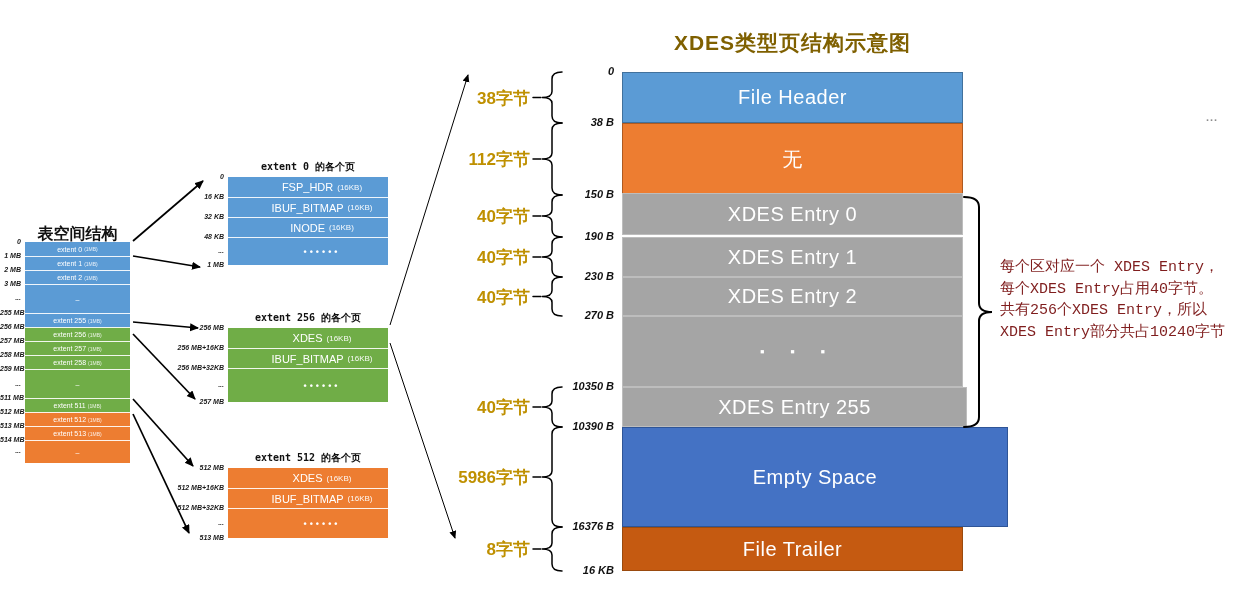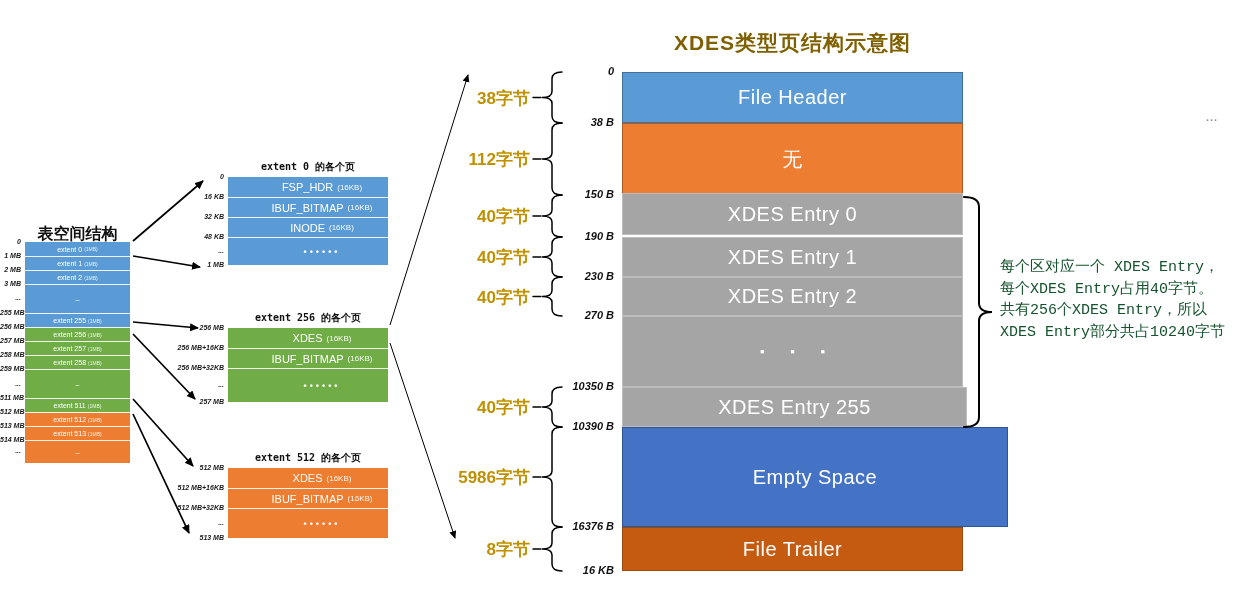--- a/index.html
+++ b/index.html
@@ -37,21 +37,21 @@
 
   .off-lab { position:absolute; left:528px; width:86px; text-align:right;
     font-style:italic; font-weight:bold; font-size:11px; color:#111; white-space:nowrap; }
 
   .gold-lab { position:absolute; left:398px; width:132px; text-align:right;
     font-size:17px; font-weight:600; color:#BF9000; white-space:nowrap; }
 
   
   .anno { position:absolute; left:1000px; top:257px; width:257px; }
   .anno-line { font-family:"Liberation Mono", monospace; font-size:15px; line-height:21.5px;
-    color:#14532d; white-space:nowrap; }
+    color:#7f1d1d; white-space:nowrap; }
 
   .ellipsis-note { position:absolute; left:1206px; top:111px; font-size:11px; font-weight:bold;
     color:#8c8c8c; letter-spacing:1px; }
 
   svg.overlay { position:absolute; left:0; top:0; width:1257px; height:599px; pointer-events:none; }
 </style>
 </head>
 <body>
 
 <div id="canvas">

